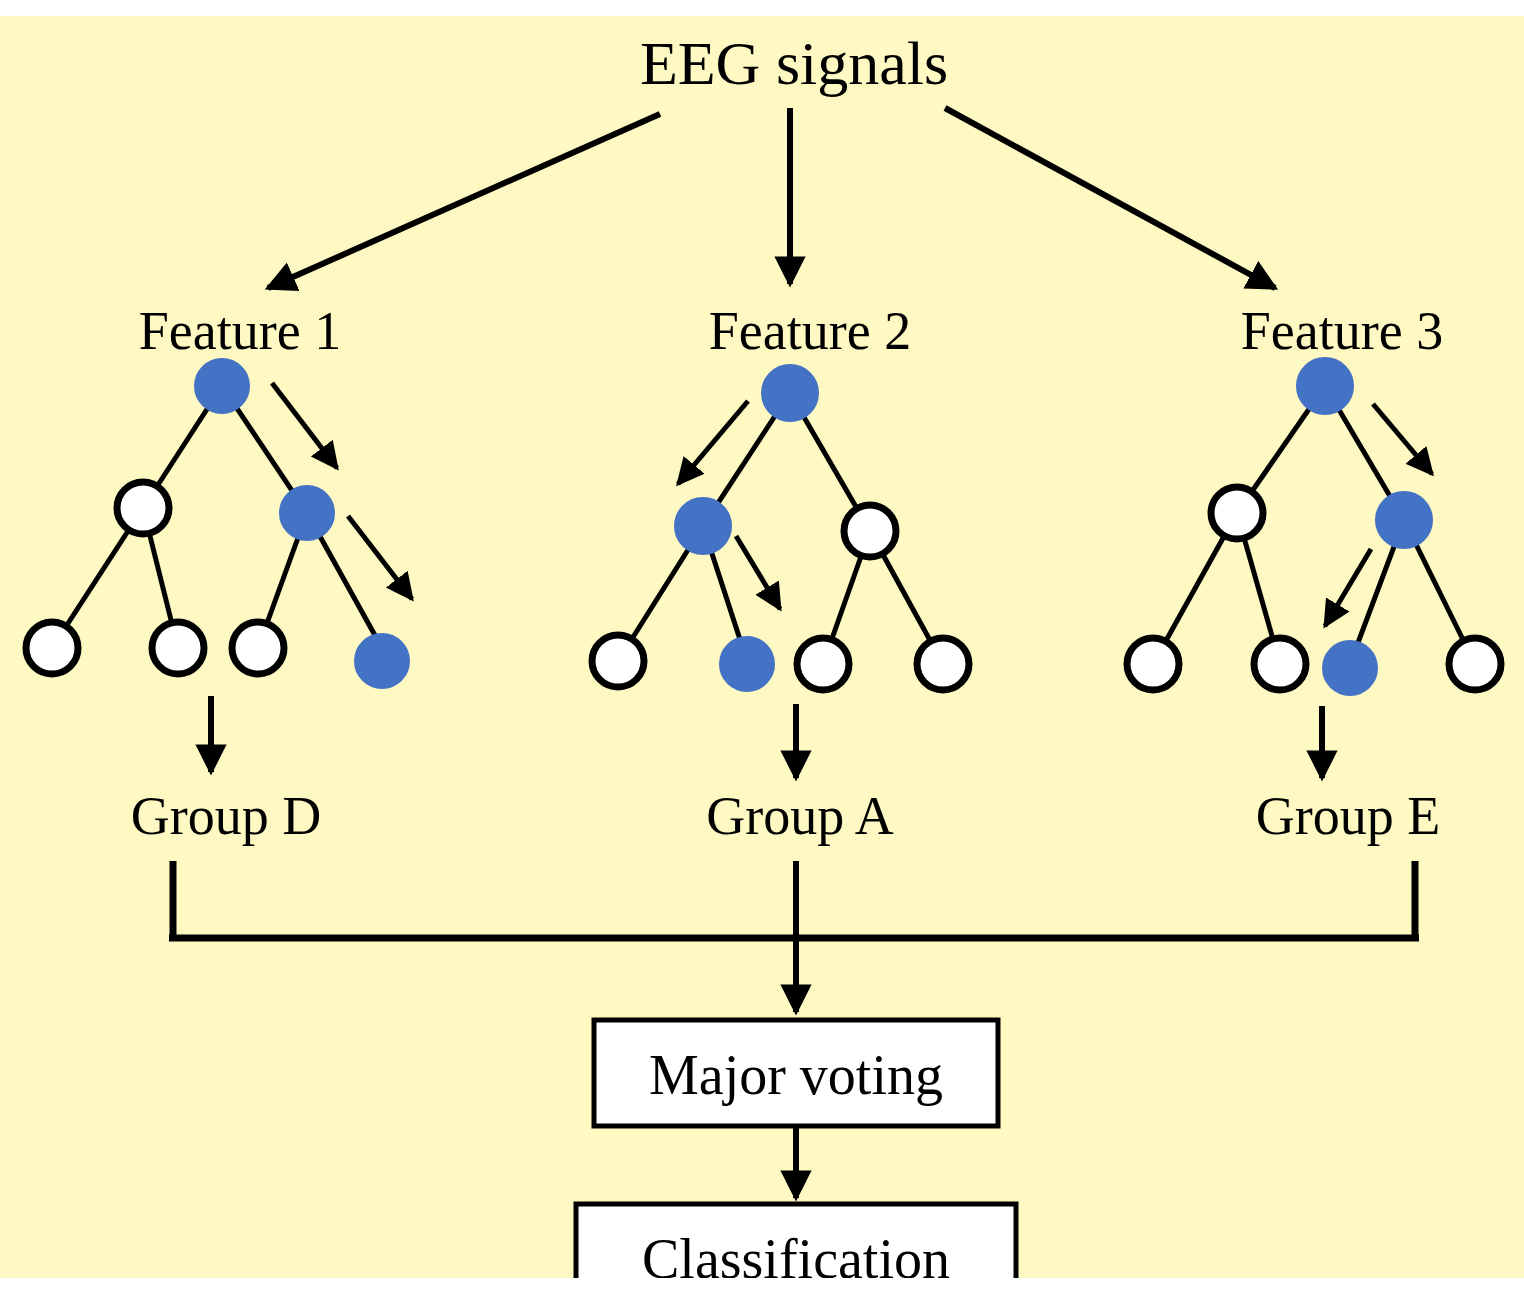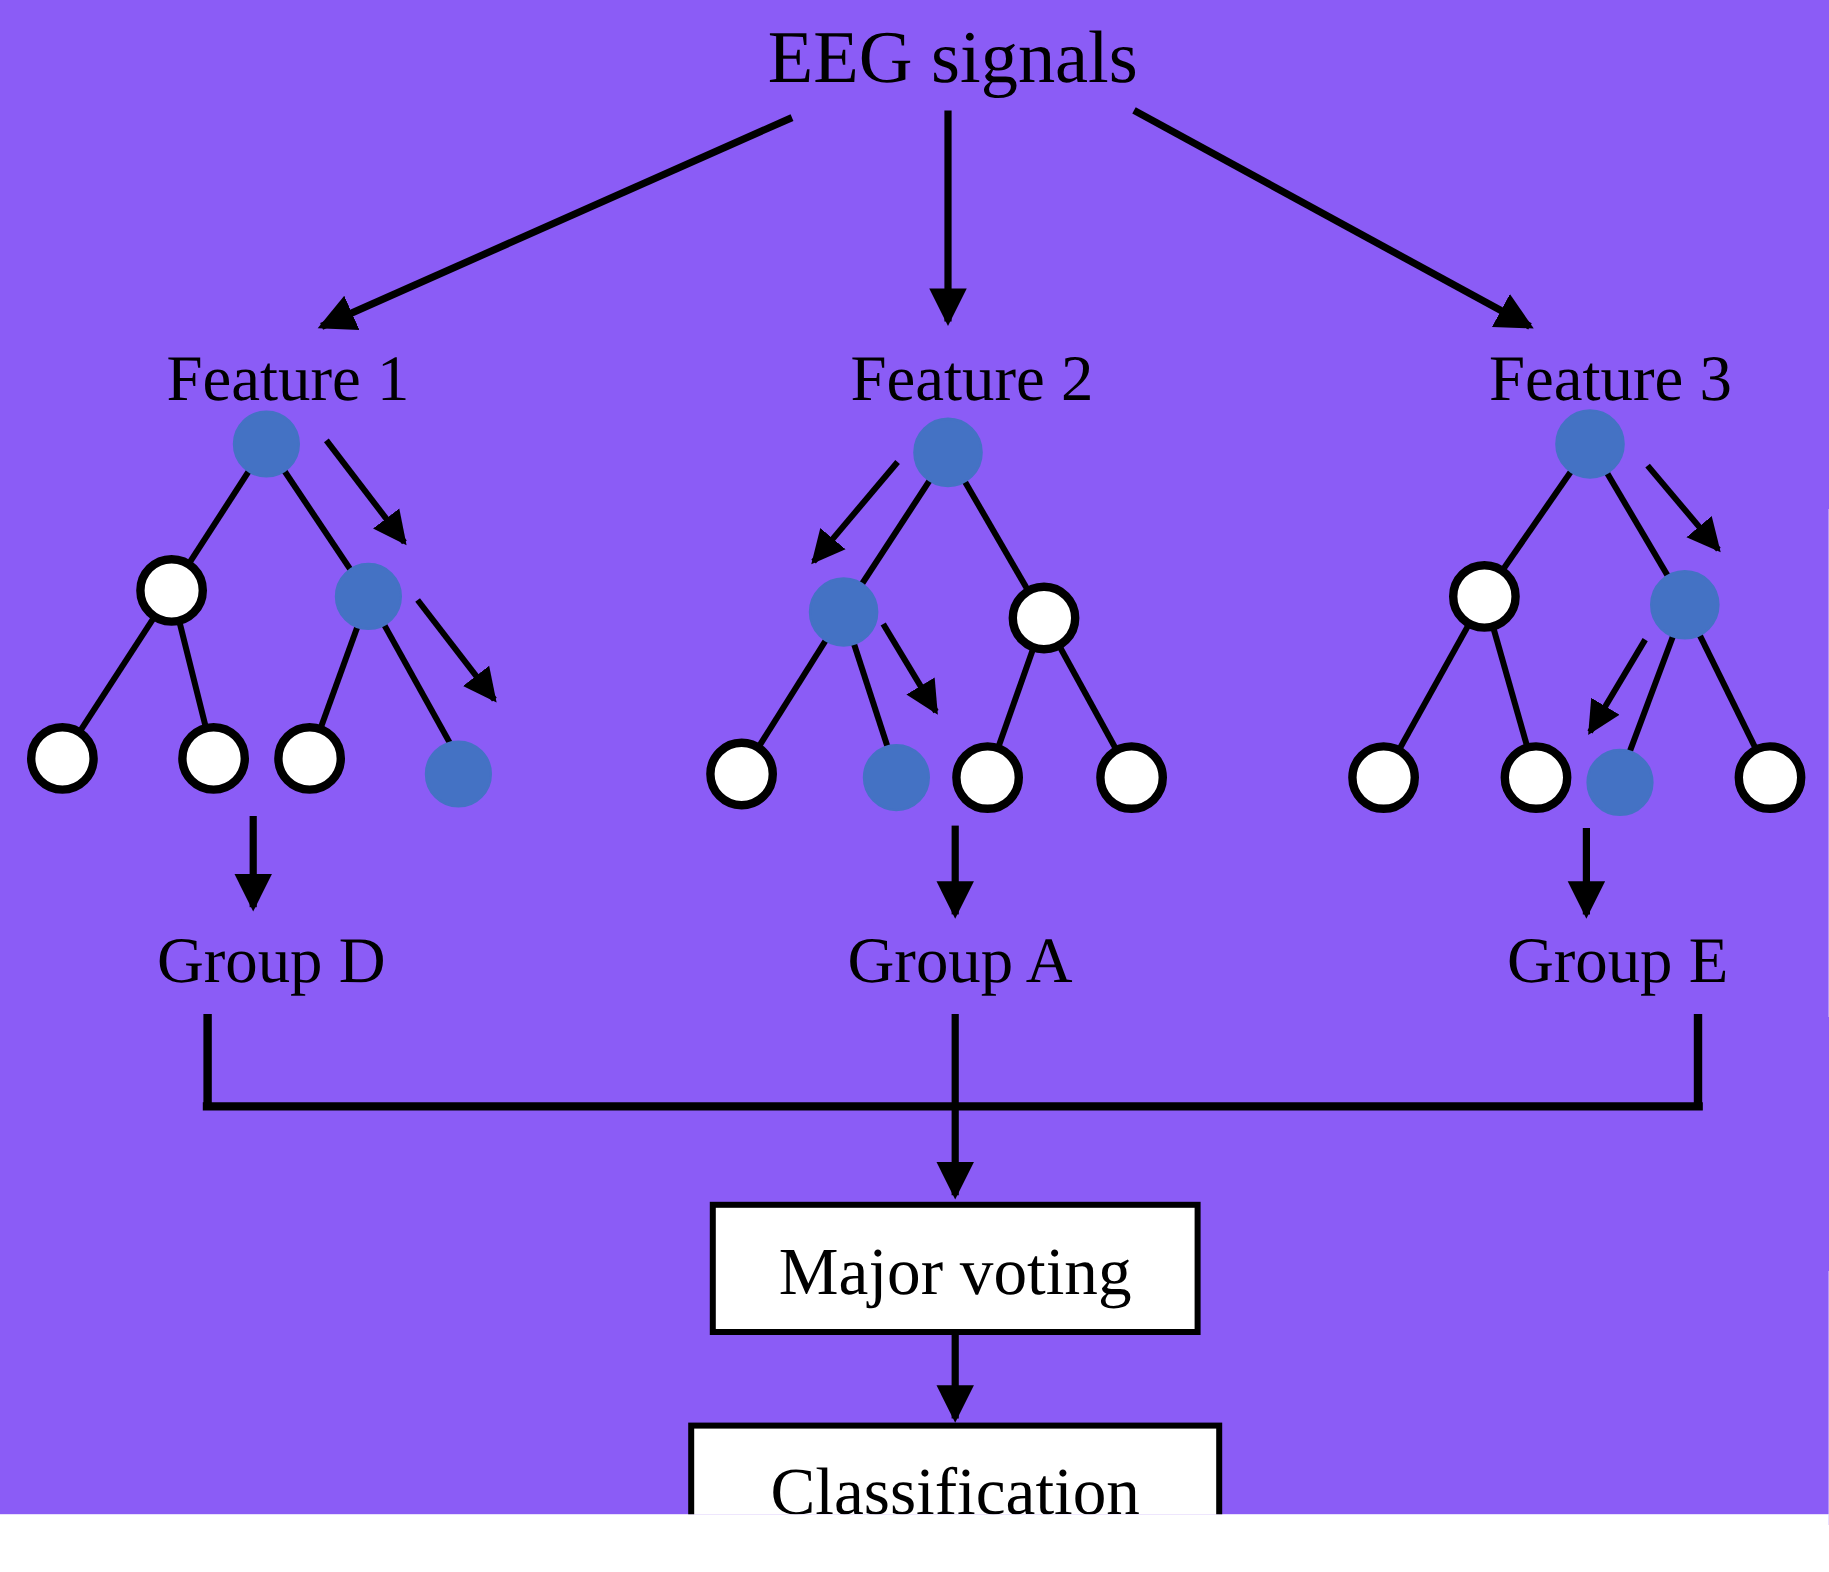--- a/index.html
+++ b/index.html
@@ -4,23 +4,24 @@
 <style>
   html, body {
     margin: 0;
     padding: 0;
     background: #ffffff;
   }
   #canvas {
     position: relative;
     width: 1524px;
     height: 1262px;
-    background: #8b5cf6;
+    background: #fef9c3;
     font-family: "Liberation Serif", "DejaVu Serif", serif;
     overflow: hidden;
+    margin-top: 16px;
   }
   svg.diagram {
     position: absolute;
     top: 0;
     left: 0;
     width: 1524px;
     height: 1310px;
   }
   text.lbl {
     font-family: "Liberation Serif", "DejaVu Serif", serif;

